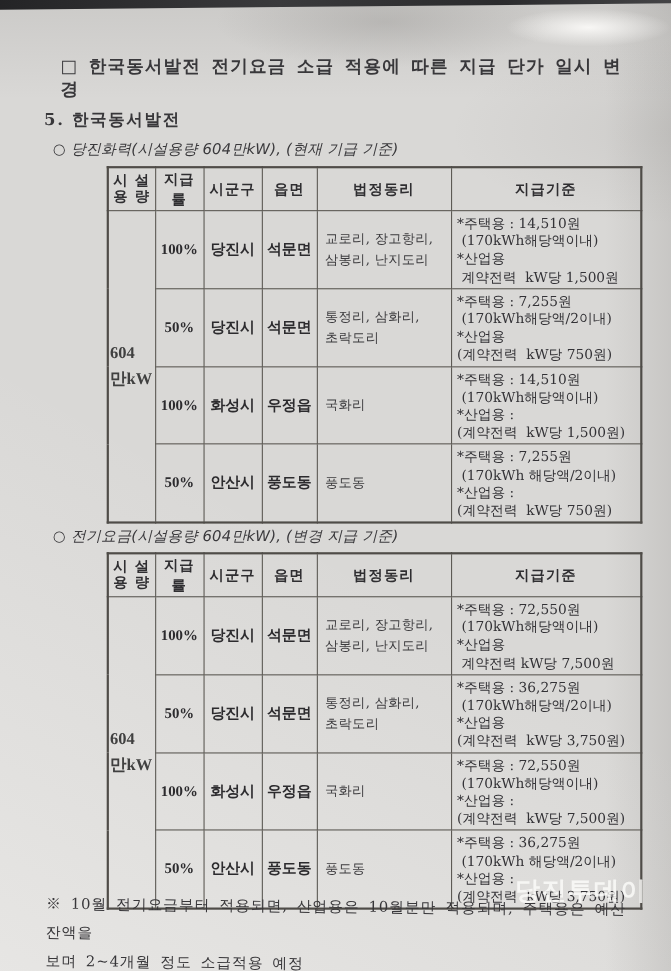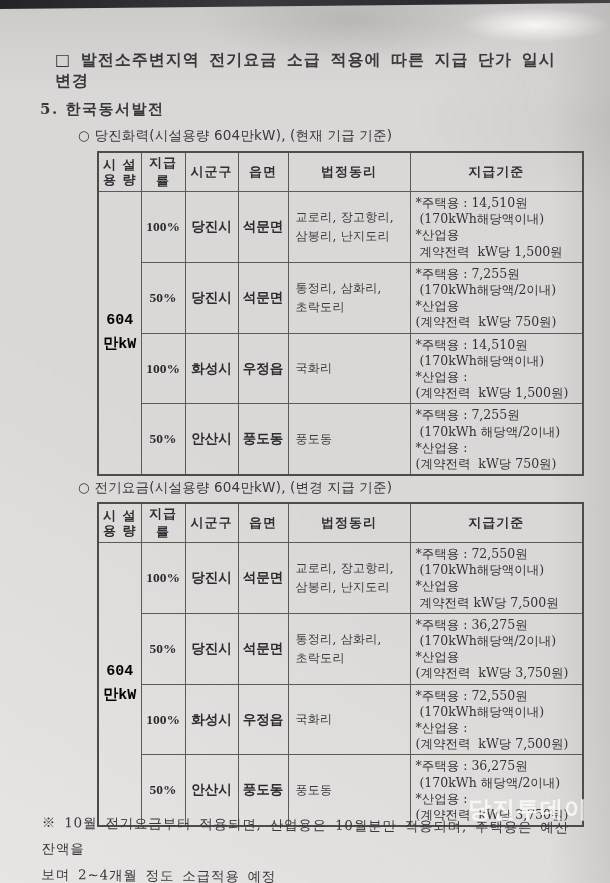--- a/index.html
+++ b/index.html
@@ -21,44 +21,44 @@
   .desk-strip{position:absolute;top:-3px;left:-10px;width:660px;height:12px;
     background:linear-gradient(90deg,#232325,#3a3a3c 40%,#2b2b2d 70%,#4a4a4c);
     transform-origin:0 0;transform:rotate(-0.55deg);}
   .corner-light{position:absolute;top:2px;right:-25px;width:200px;height:46px;
     background:radial-gradient(closest-side, rgba(250,249,247,.95), transparent 75%);}
   
   .doc-title{position:absolute;left:55px;top:50px;width:525px;
     font-size:16px;font-weight:bold;letter-spacing:1px;word-spacing:3px;color:#39383b;}
   .section-heading{position:absolute;left:40px;top:100px;
     font-size:15px;font-weight:bold;letter-spacing:1.5px;color:#38373a;}
-  .table-subtitle{position:absolute;left:78px;
+  .table-subtitle{position:absolute;left:48px;
     font-family:"DejaVu Sans","Liberation Sans",sans-serif;
-    font-size:13.5px;letter-spacing:.2px;color:#3a393c;}
+    font-size:13.5px;letter-spacing:.2px;color:#3a393c;font-style:italic;}
   #subtitle-1{top:127px;}
   #subtitle-2{top:479px;}
   
   .tbl-wrap{position:absolute;left:57px;padding-left:40px;}
   #table-1{top:151px;}
   #table-2{top:502px;}
   table.doc-table{border-collapse:collapse;table-layout:fixed;width:485px;
     border:2px solid #4f4c48;}
   .doc-table th,.doc-table td{border:1px solid #5d5a55;overflow:hidden;}
   .doc-table thead th{height:34px;
     font-family:"DejaVu Sans","Liberation Sans",sans-serif;
     font-size:13px;font-weight:bold;letter-spacing:1px;color:#2f2e31;
     text-align:center;vertical-align:middle;}
   th.h-cap{font-size:12.5px;line-height:15px;white-space:pre-line;letter-spacing:2px;}
   .w-cap{width:43px;}.w-rate{width:44px;}.w-city{width:53px;}
   .w-town{width:50px;}.w-dongri{width:122px;}.w-crit{width:173px;}
   tr.rA{height:70px;}tr.rB{height:70px;}tr.rC{height:70px;}tr.rD{height:67px;}
   tr.sA{height:67px;}tr.sB{height:66px;}tr.sC{height:65px;}tr.sD{height:67px;}
-  td.cap{font-family:Liberation Mono, monospace;
-    font-size:15px;font-weight:bold;text-align:center;vertical-align:middle;
-    white-space:pre-line;line-height:24px;color:#000000;}
+  td.cap{font-family:Liberation Serif, serif;
+    font-size:15px;font-weight:bold;text-align:left;vertical-align:middle;
+    white-space:pre-line;line-height:24px;color:#404040;}
   td.rate,td.city,td.town{font-family:Liberation Serif, serif;
     font-size:13.5px;font-weight:bold;text-align:center;vertical-align:middle;color:#2c2b2e;}
   td.dongri{font-size:12px;padding:4px 4px 4px 7px;vertical-align:middle;
     white-space:pre-line;line-height:19px;letter-spacing:.3px;color:#3b3a3d;}
   td.crit{font-size:12.5px;padding:3px 3px 2px 5px;vertical-align:top;
     white-space:pre-wrap;line-height:16.2px;letter-spacing:0;color:#333236;}
   
   .footnote{position:absolute;left:42px;top:809px;width:548px;
     font-size:13.5px;letter-spacing:.8px;word-spacing:3px;line-height:26px;
     white-space:pre-line;color:#38373a;
@@ -68,21 +68,21 @@
     font-size:23px;font-weight:bold;letter-spacing:1px;
     color:rgba(251,251,249,.82);}
 </style>
 </head>
 <body>
 
 <div class="paper-shading"></div>
 <div class="desk-strip"></div>
 <div class="corner-light"></div>
 
-<div class="doc-title">□ 발전소주변지역 전기요금 소급 적용에 따른 지급 단가 일시 변경</div>
+<div class="doc-title">□ 한국동서발전 전기요금 소급 적용에 따른 지급 단가 일시 변경</div>
 <div class="section-heading">5. 한국동서발전</div>
 
 <div class="table-subtitle" id="subtitle-1">○ 당진화력(시설용량 604만kW), (현재 기급 기준)</div>
 
 <div class="tbl-wrap" id="table-1">
   <table class="doc-table">
     <colgroup>
         <col class="w-cap">
         <col class="w-rate">
         <col class="w-city">

